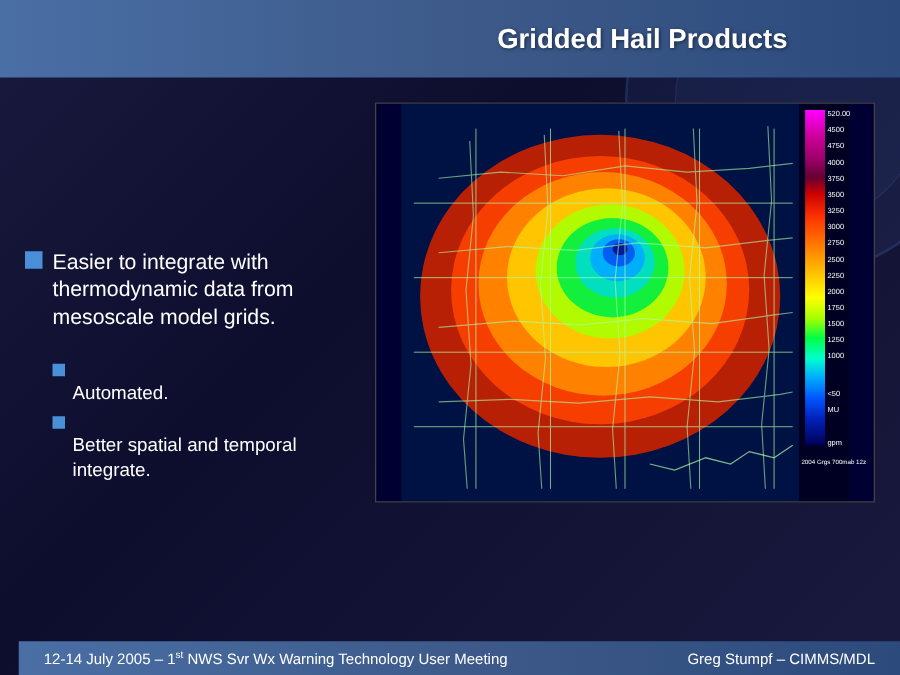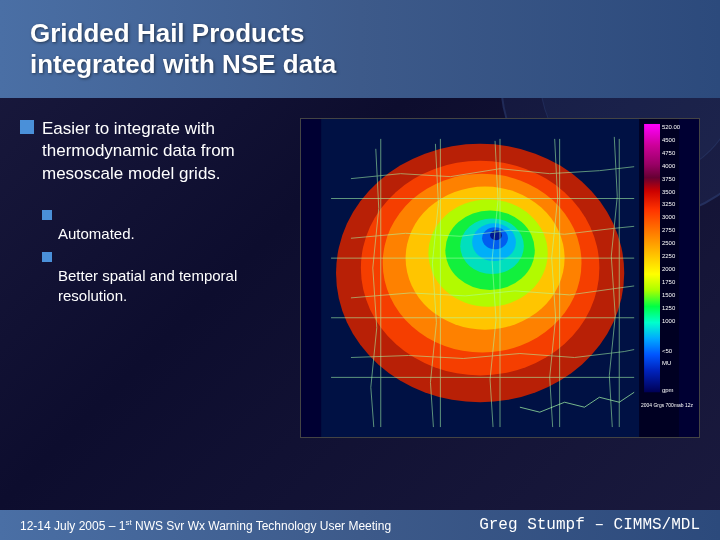--- a/index.html
+++ b/index.html
@@ -62,44 +62,46 @@
     
     .header {
       background: linear-gradient(90deg, #4a6fa5 0%, #3d5a8a 50%, #2c4a7c 100%);
       padding: 18px 90px 18px 30px;
       z-index: 5;
       position: relative;
     }
 
     .header-title {
       color: #ffffff;
-      font-size: 26px;
+      font-size: 22px;
       font-weight: bold;
       line-height: 1.2;
       text-shadow: 1px 1px 3px rgba(0,0,0,0.5);
+      text-align: right;
     }
 
     
     .content {
       flex: 1;
       display: flex;
       flex-direction: row;
       padding: 20px 20px 10px 20px;
       gap: 20px;
       z-index: 5;
       position: relative;
     }
 
     
     .left-panel {
       width: 260px;
       flex-shrink: 0;
       display: flex;
       flex-direction: column;
       gap: 12px;
+      justify-content: center;
     }
 
     .bullet-item {
       display: flex;
       align-items: flex-start;
       gap: 8px;
     }
 
     .bullet-square {
       width: 14px;
@@ -168,70 +170,69 @@
 
     
     .footer {
       background: linear-gradient(90deg, #4a6fa5 0%, #3d5a8a 50%, #2c4a7c 100%);
       padding: 6px 20px;
       display: flex;
       justify-content: space-between;
       align-items: center;
       z-index: 5;
       position: relative;
+      margin-left: 15px;
     }
 
     .footer-left {
       color: #ffffff;
       font-size: 12px;
     }
 
     .footer-right {
       color: #ffffff;
-      font-size: 16px;
-      font-family: Liberation Mono, monospace;
+      font-size: 12px;
     }
 
     .footer-left sup, .footer-right sup {
       font-size: 8px;
       vertical-align: super;
     }
   </style>
 </head>
 <body>
 
 <div class="slide">
 
   <div class="bg-arc"></div>
   <div class="bg-arc2"></div>
 
 
   <div class="header">
     <div class="header-title">
       <span>Gridded Hail Products</span><br>
-      <span>integrated with NSE data</span>
     </div>
   </div>
 
   <div class="content">
 
     <div class="left-panel">
       <div class="bullet-item">
         <div class="bullet-square"></div>
         <div class="bullet-text">Easier to integrate with thermodynamic data from mesoscale model grids.</div>
       </div>
 
       <div class="sub-bullets">
         <div class="sub-bullet-item">
           <div class="sub-bullet-square"></div>
           <div class="sub-bullet-text">Automated.</div>
         </div>
         <div class="sub-bullet-item">
           <div class="sub-bullet-square"></div>
-          <div class="sub-bullet-text">Better spatial and temporal resolution.</div>
+          <div class="sub-bullet-text">Better spatial and temporal integrate.</div>
         </div>
       </div>
     </div>
 
     <div class="right-panel">
       <div class="map-container">
         <svg class="map-svg" viewBox="0 0 360 320" xmlns="http://www.w3.org/2000/svg">
 
           <rect width="360" height="320" fill="#000022"></rect>
 

